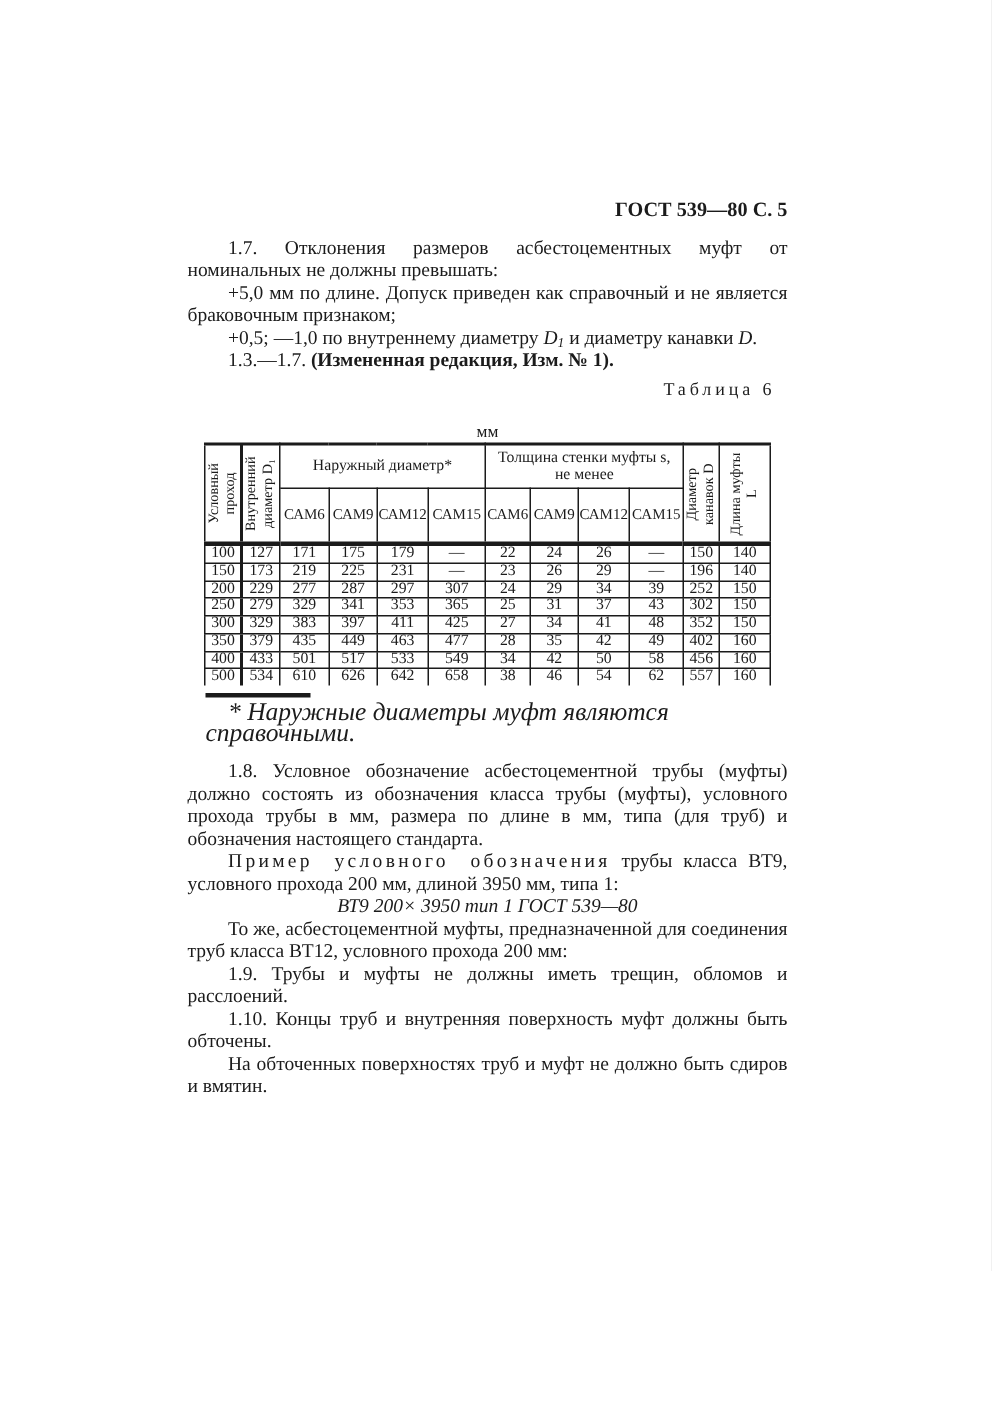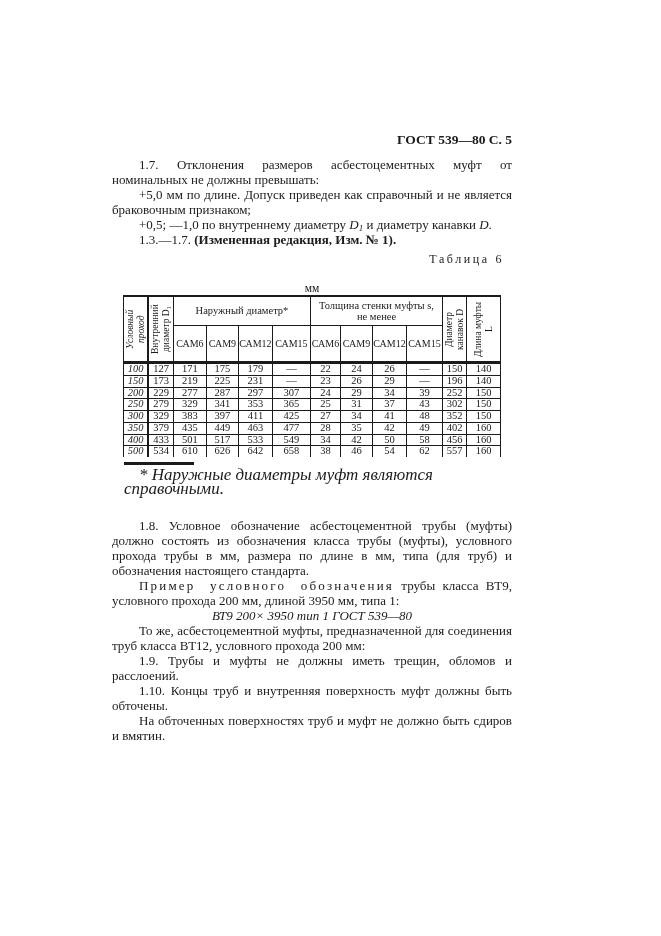--- a/index.html
+++ b/index.html
@@ -1,21 +1,21 @@
 <!DOCTYPE html>
 <html><head>
 <meta charset="utf-8">
 <style>
   html,body{margin:0;padding:0;background:#e8e8e8;}
   .page{
     width:661px;height:936px;background:#ffffff;position:relative;
     font-family:"Liberation Serif","DejaVu Serif",serif;color:#1b1b1b;
     margin:0 auto;overflow:hidden;
   }
-  .content{position:absolute;left:112px;top:132px;width:400px;}
+  .content{position:absolute;left:125px;top:132px;width:400px;}
   .page-header{
     text-align:right;font-weight:bold;font-size:13.5px;line-height:15px;
     margin:0 0 10px 0;
   }
   .para{
     margin:0;text-align:justify;text-indent:27px;
     font-size:13px;line-height:15px;
   }
   .para.center{text-align:center;text-indent:0;}
   .it{font-style:italic;}
@@ -38,29 +38,29 @@
   thead th{font-weight:normal;}
   th.rot{vertical-align:middle;border-bottom:3px solid #1b1b1b;}
   .vert{
     writing-mode:vertical-rl;transform:rotate(180deg);
     margin:0 auto;height:58px;font-size:9.5px;line-height:11px;
     text-align:center;
   }
   th.group{font-size:10.5px;line-height:11.5px;padding:2px 2px;height:24px;}
   tr.classrow th{font-size:10px;height:35px;border-bottom:3px solid #1b1b1b;}
   td{font-size:10.5px;text-align:center;height:10.75px;line-height:10.5px;}
-  .thickR{border-right:2.5px solid #1b1b1b !important;font-style:italic;}
+  .thickR{border-right:2.5px solid #1b1b1b !important;}
   tbody tr:last-child td{border-bottom:none;margin-left:36px;}
 
   .footnote-rule{width:70px;height:3px;background:#1b1b1b;margin:5px 0 3px 12px;}
   .footnote{
     font-size:17px;line-height:14px;margin:0 0 0 12px;
     text-indent:15px;text-align:left;font-style:italic;
   }
-  .sec2{margin-top:22px;}
+  .sec2{margin-top:10px;}
 </style>
 </head>
 <body>
 
 <div class="page">
   <div class="content">
 
     <div class="page-header">ГОСТ 539—80 С. 5</div>
 
     <div>

